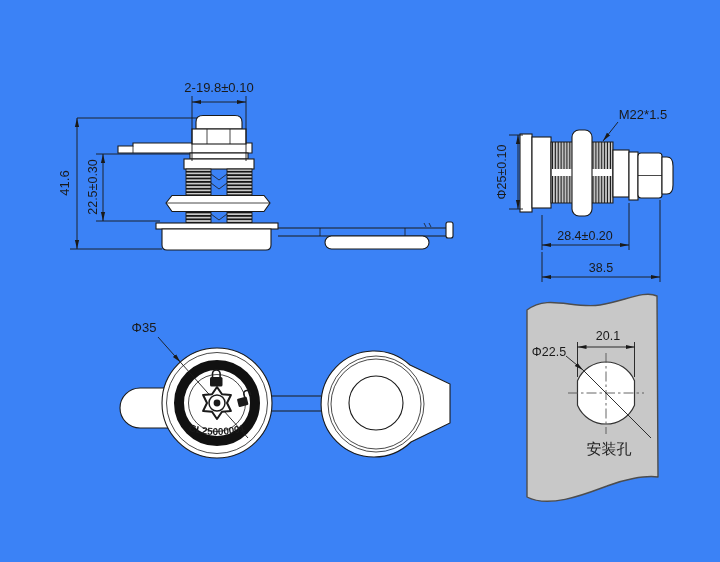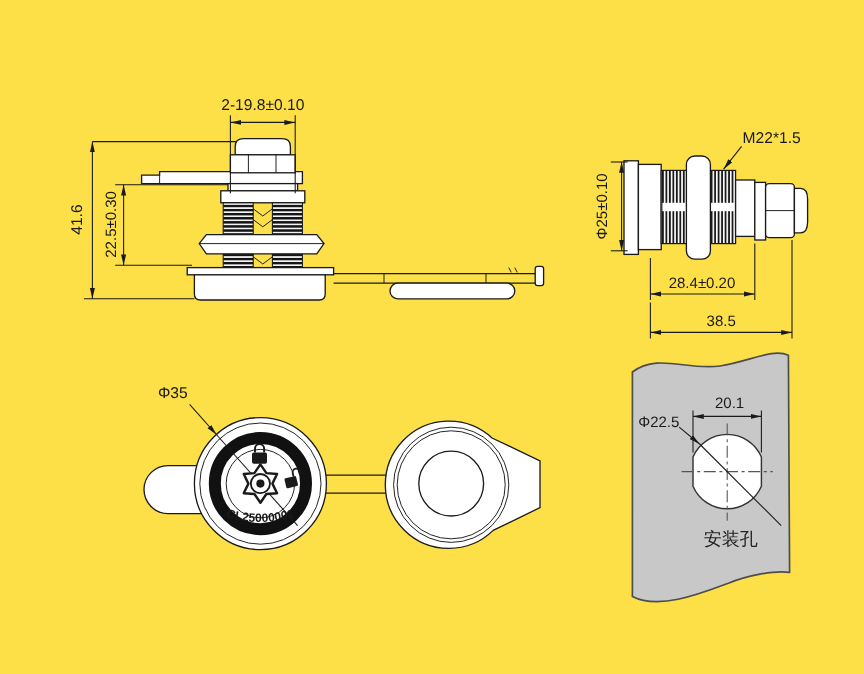--- a/index.html
+++ b/index.html
@@ -1,16 +1,16 @@
 <!DOCTYPE html>
 <html><head>
 <meta charset="utf-8">
 <style>
   html,body{margin:0;padding:0;background:#ffffff;}
-  .canvas{width:720px;height:562px;background:#fde047;overflow:hidden;}
+  .canvas{width:720px;height:562px;background:#3b82f6;overflow:hidden;}
   svg{display:block;}
   text{font-family:"Liberation Sans","DejaVu Sans",sans-serif;fill:#1a1a1a;}
   .dim{font-size:12.5px;}
   .dim-lg{font-size:13px;}
   .serial{font-size:10px;font-weight:bold;}
   .cjk{font-size:15px;fill:#222222;}
   .ln{stroke:#1a1a1a;stroke-width:1;fill:none;}
   .shape{stroke:#1a1a1a;stroke-width:1.1;fill:#ffffff;}
   .thin{stroke:#1a1a1a;stroke-width:0.8;fill:none;}
   .dimln{stroke:#1a1a1a;stroke-width:0.9;fill:none;}

